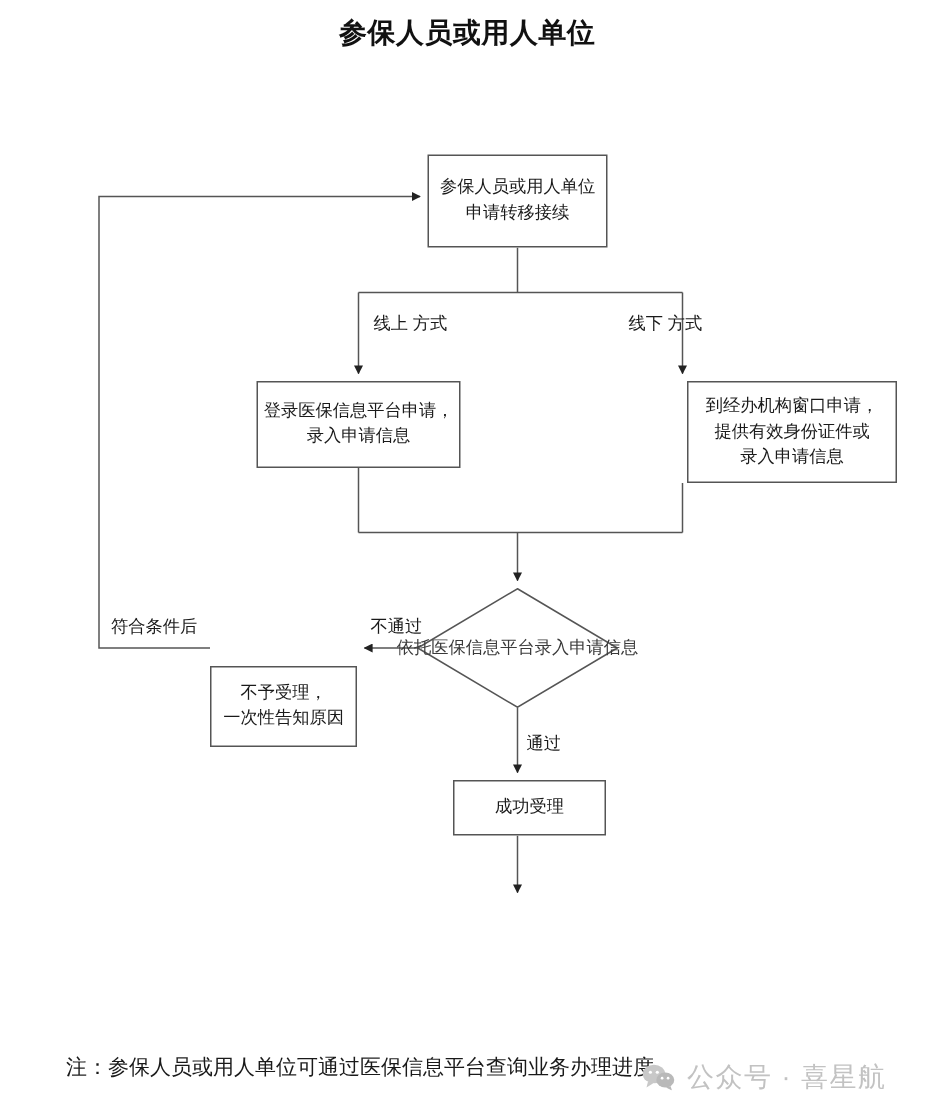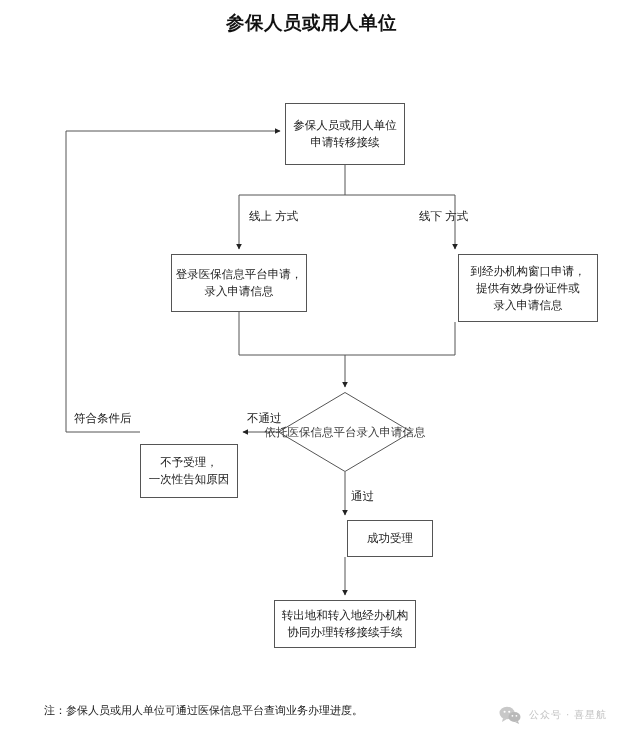--- a/index.html
+++ b/index.html
@@ -65,21 +65,21 @@
     color: #1a1a1a;
     text-align: center;
     white-space: nowrap;
   }
   .node .ln { display: block; }
 
   #node-start      { left: 285px; top: 103px;  width: 120px; height: 62px; }
   #node-online     { left: 171px; top: 254px;  width: 136px; height: 58px; }
   #node-offline    { left: 412px; top: 254px;  width: 140px; height: 68px; margin-left: 46px; }
   #node-reject     { left: 140px; top: 408px;  width: 98px;  height: 54px; margin-top: 36px; }
-  #node-accepted   { left: 302px; top: 520px;  width: 86px;  height: 37px; margin-left: 45px; }
+  #node-accepted   { left: 302px; top: 520px;  width: 102px;  height: 37px; }
   #node-transfer   { left: 274px; top: 600px;  width: 142px; height: 48px; }
 
   
   #node-decision {
     position: absolute;
     left: 278px;
     top: 392px;
     width: 134px;
     height: 80px;
   }
@@ -115,33 +115,33 @@
   #label-fail     { left: 247px; top: 410px; }
   #label-pass     { left: 351px; top: 488px; }
   #label-requeue  { left: 74px;  top: 410px; text-align: center; }
 
   
   #footer-note {
     position: absolute;
     left: 44px;
     top: 703px;
     font-family: "Liberation Serif", "DejaVu Serif", serif;
-    font-size: 11px;
+    font-size: 14px;
     color: #1a1a1a;
     white-space: nowrap;
   }
   #watermark {
     position: absolute;
-    right: 16px;
+    right: 32px;
     top: 706px;
     display: flex;
     align-items: center;
     gap: 8px;
     color: #c2c2c2;
-    font-size: 10px;
+    font-size: 18px;
     white-space: nowrap;
   }
   #watermark .wm-text { letter-spacing: 1px; }
 </style>
 </head>
 <body>
 
 <div id="title-block">
   <div class="title-line">参保人员或用人单位</div>
 </div>
@@ -210,24 +210,20 @@
 
   <div class="node" id="node-reject">
     <span class="ln">不予受理，</span>
     <span class="ln">一次性告知原因</span>
   </div>
 
   <div class="node" id="node-accepted">
     <span class="ln">成功受理</span>
   </div>
 
-  <div class="node" id="node-transfer">
-    <span class="ln">转出地和转入地经办机构</span>
-    <span class="ln">协同办理转移接续手续</span>
-  </div>
 
   <div class="edge-label" id="label-online">
     <span class="ln">线上</span>
     <span class="ln">方式</span>
   </div>
   <div class="edge-label" id="label-offline">
     <span class="ln">线下</span>
     <span class="ln">方式</span>
   </div>
   <div class="edge-label" id="label-fail">不通过</div>

